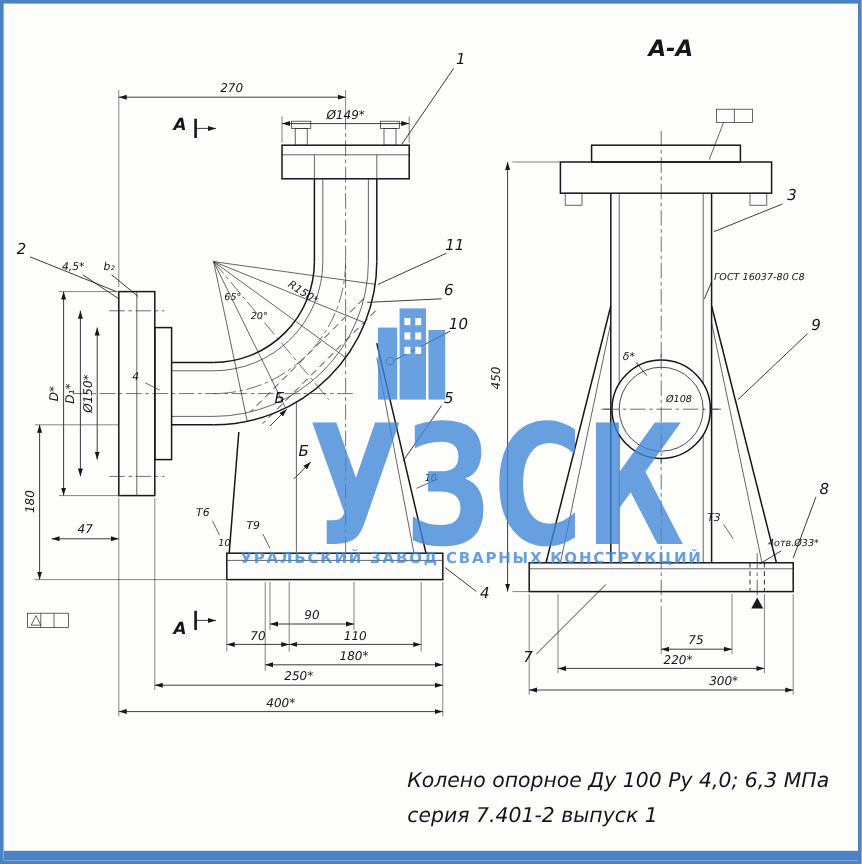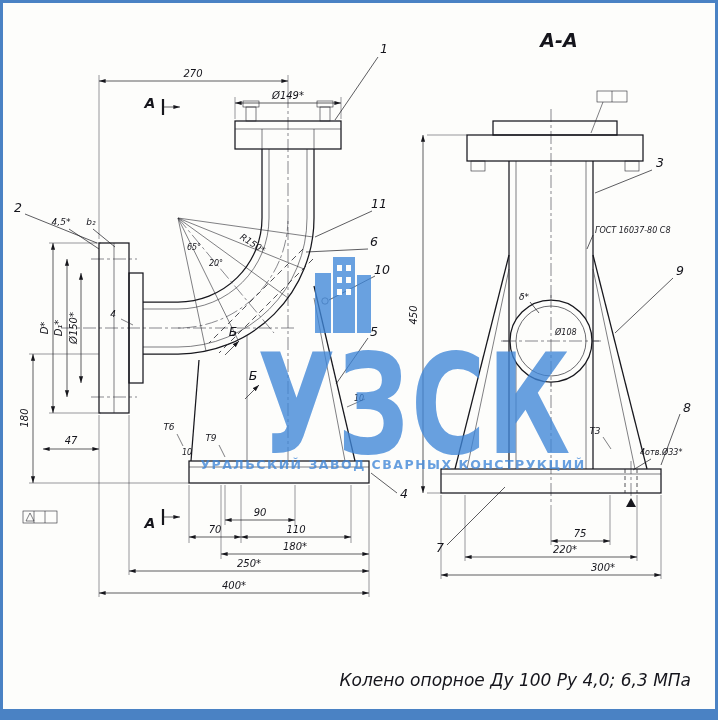--- a/index.html
+++ b/index.html
@@ -307,16 +307,17 @@
       <rect x="334" y="286" width="5" height="6" fill="#fdfdfb"></rect>
       <rect x="343" y="286" width="5" height="6" fill="#fdfdfb"></rect>
     </g>
     <text class="wm" transform="scale(0.82,1.12)" x="502" y="402" text-anchor="middle" style="font-size:124px;font-weight:bold;font-style:normal;letter-spacing:2px">УЗСК</text>
     <text class="wm" x="390" y="466" text-anchor="middle" style="font-size:12.5px;font-weight:bold;font-style:normal;letter-spacing:1.5px">УРАЛЬСКИЙ ЗАВОД СВАРНЫХ КОНСТРУКЦИЙ</text>
   </g>
 </svg>
 
   <div class="footer">
     <div>Колено опорное Ду 100 Ру 4,0; 6,3 МПа</div>
+    <div>серия 7.401-2 выпуск 1</div>
   </div>
 
   <div class="bottom-bar"></div>
 </div>
 
 </body></html>

